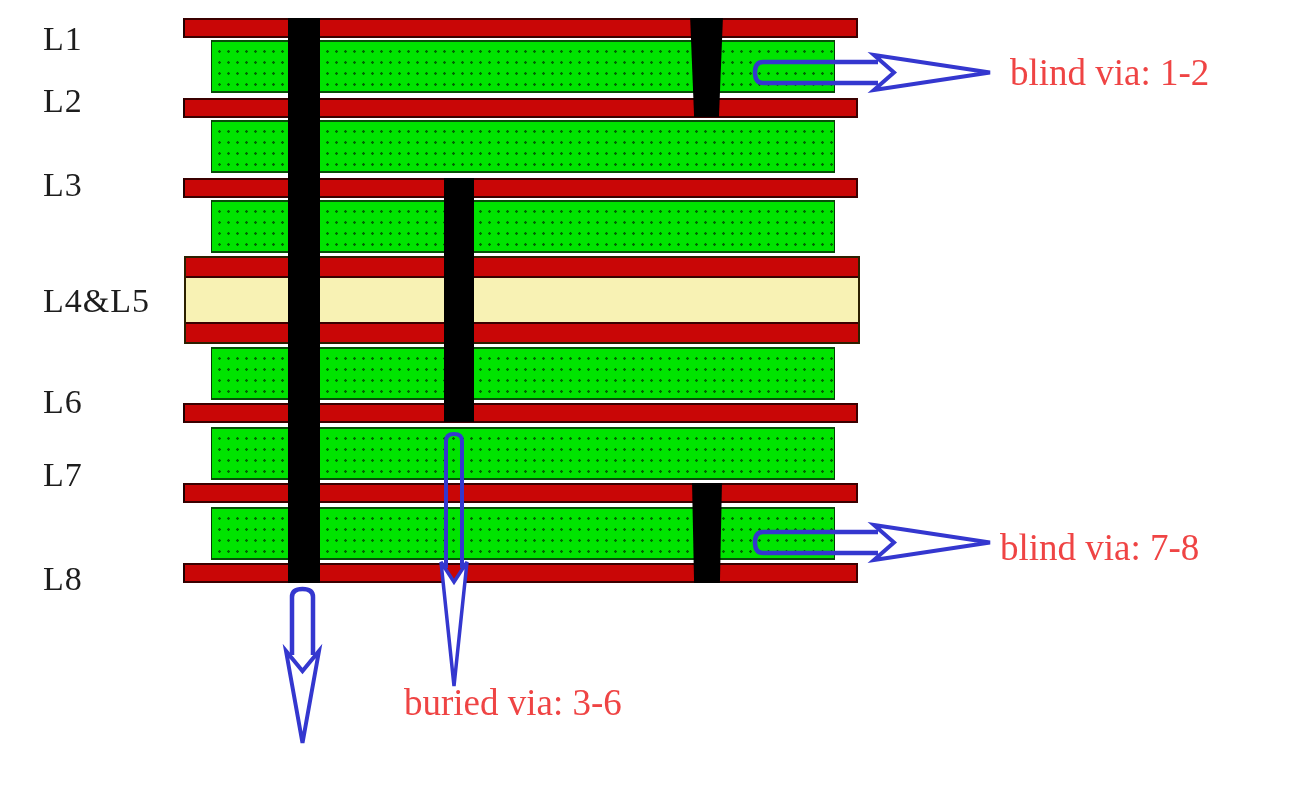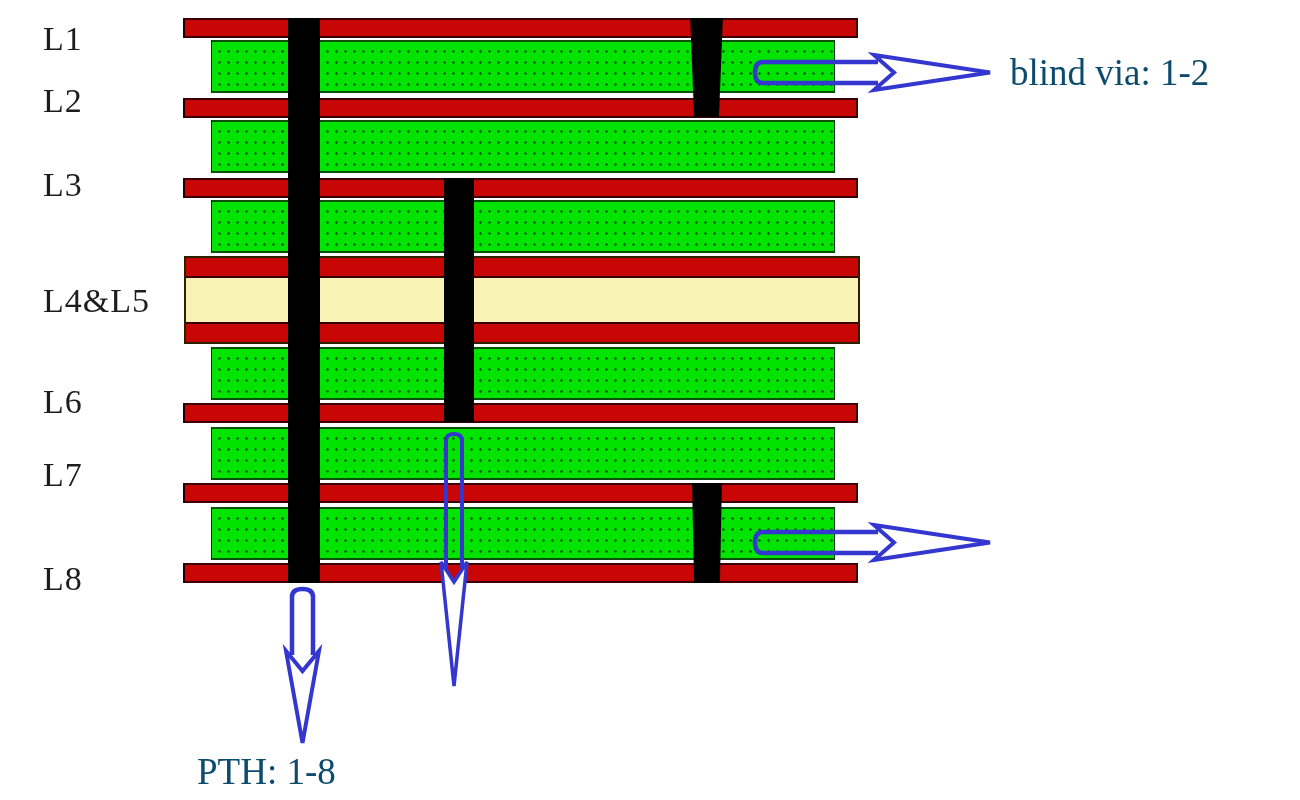--- a/index.html
+++ b/index.html
@@ -25,21 +25,21 @@
   .via.pth{left:288px;top:18px;width:32px;height:565px;}
   .via.buried{left:444px;top:178px;width:30px;height:244px;}
   .via.blind12{left:688px;top:18px;width:36px;height:99px;
                clip-path:polygon(6% 0,97% 0,86% 100%,17% 100%);}
   .via.blind78{left:690px;top:483px;width:34px;height:100px;
                clip-path:polygon(6% 0,94% 0,88% 100%,12% 100%);}
 
   
   .layer-label{position:absolute;left:43px;font-size:34px;line-height:1;color:#1d1d1d;
                letter-spacing:1px;}
-  .callout{position:absolute;font-size:37px;line-height:1;color:#0c4a6e;z-index:9;}
+  .callout{position:absolute;font-size:37px;line-height:1;color:#ef4444;z-index:9;}
 
   
   svg.arrow{position:absolute;z-index:8;overflow:visible;}
   .arrow .shaft{fill:none;stroke:#3437cf;stroke-width:4.5;}
   .arrow .head{fill:#ffffff;stroke:#3437cf;stroke-width:4;stroke-linejoin:miter;}
 </style>
 </head>
 <body>
 
 <div id="stage">
@@ -90,15 +90,16 @@
     <path class="shaft" d="M10,138 L10,11 Q10,4 18,4 Q26,4 26,11 L26,138" style="stroke-width:4"></path>
     <polygon class="head" points="5,132 18,256 31,132 18,152" style="stroke-width:3.5"></polygon>
   </svg>
 
   <svg class="arrow" style="left:280px;top:585px" width="45" height="165" viewBox="0 0 45 165">
     <path class="shaft" d="M12,70 L12,12 Q12,4 22.5,4 Q33,4 33,12 L33,70"></path>
     <polygon class="head" points="6,66 22.5,158 39,66 22.5,86"></polygon>
   </svg>
 
   <span class="callout" style="left:1010px;top:54px">blind via: 1-2</span>
-  <span class="callout" style="left:197px;top:753px">PTH: 1-8</span>
+  <span class="callout" style="left:1000px;top:529px">blind via: 7-8</span>
+  <span class="callout" style="left:404px;top:684px">buried via: 3-6</span>
 
 </div>
 
 </body></html>

